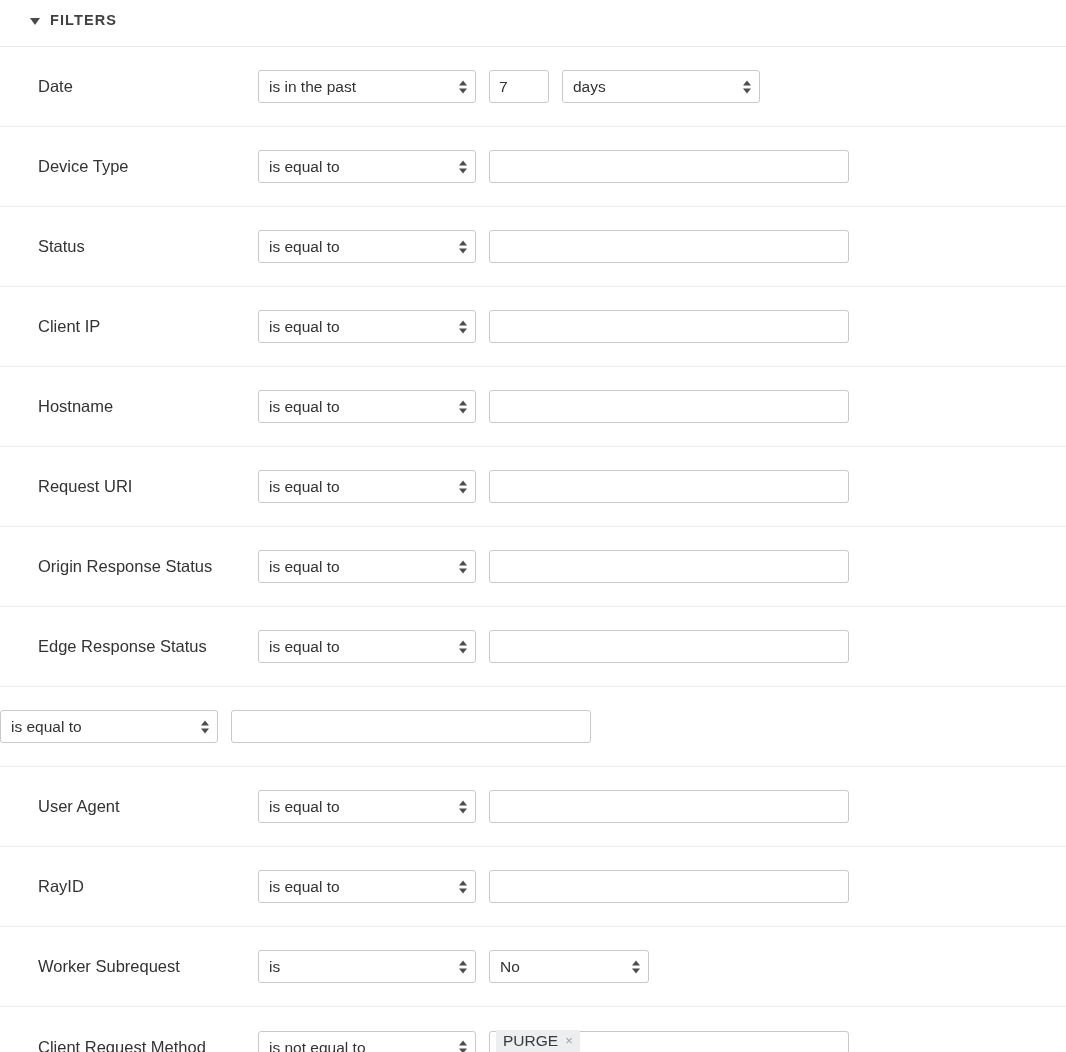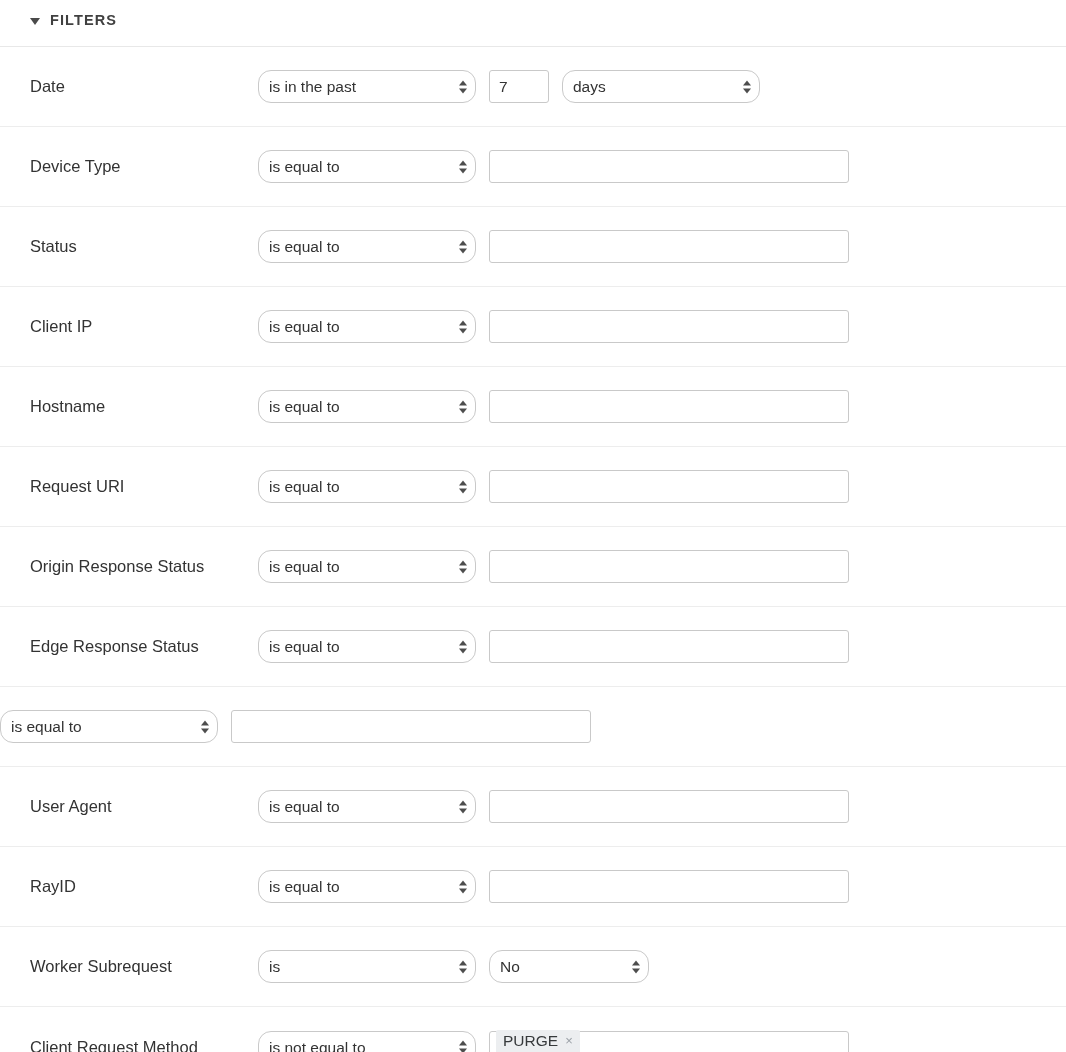--- a/index.html
+++ b/index.html
@@ -49,21 +49,21 @@
     align-items: center;
     height: 80px;
     border-bottom: 1px solid #ededed;
     box-sizing: border-box;
   }
   .filter-row:last-child {
     border-bottom: none;
   }
   .filter-label {
     width: 258px;
-    padding-left: 30px;
+    padding-left: 38px;
     box-sizing: border-box;
     font-size: 16.5px;
     color: #333;
     font-weight: 400;
   }
 
   .controls {
     display: flex;
     align-items: center;
     flex: 1;
@@ -77,21 +77,21 @@
   }
   select.sel-el {
     -webkit-appearance: none;
     -moz-appearance: none;
     appearance: none;
     font-family: "Liberation Sans", sans-serif;
     font-size: 15.5px;
     color: #333;
     background: #ffffff;
     border: 1px solid #c9c9c9;
-    border-radius: 13px;
+    border-radius: 3px;
     height: 33px;
     padding: 0 28px 0 10px;
     box-sizing: border-box;
     outline: none;
   }
   .sel-arrows {
     position: absolute;
     right: 9px;
     top: 50%;
     transform: translateY(-50%);

